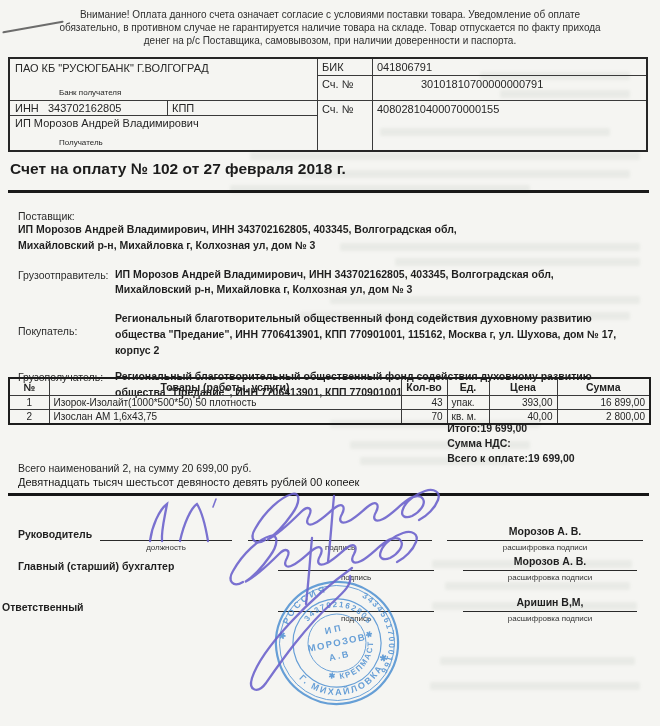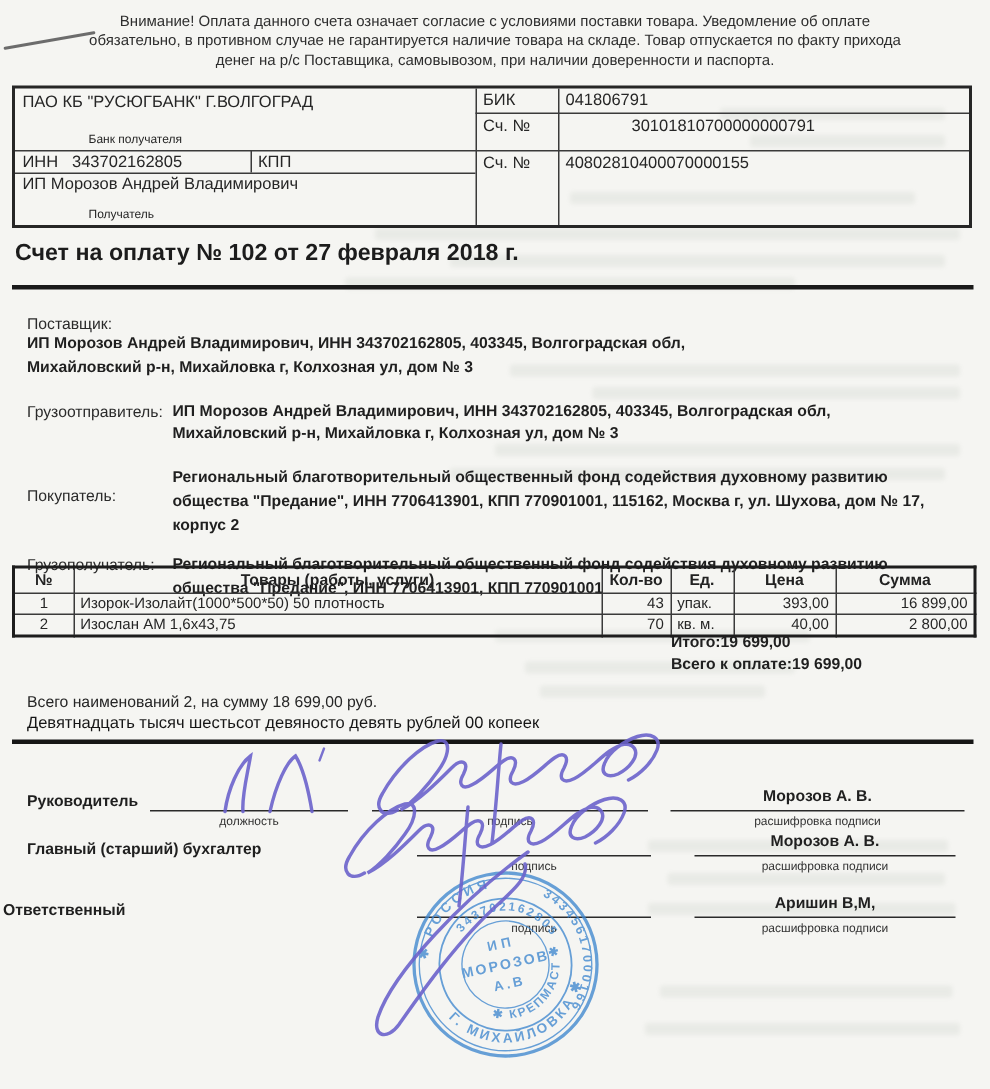--- a/index.html
+++ b/index.html
@@ -156,25 +156,28 @@
       <td class="num">2 800,00</td>
     </tr>
   </tbody>
     </table>
 
   <div class="totals">
     <div class="tot-row">
       <span class="tot-label">Итого:</span><span class="tot-value">19 699,00</span>
     </div>
     <div class="tot-row">
+      <span class="tot-label">Сумма НДС:</span><span class="tot-value"></span>
+    </div>
+    <div class="tot-row">
       <span class="tot-label">Всего к оплате:</span><span class="tot-value">19 699,00</span>
     </div>
   </div>
 
-  <div class="summary">Всего наименований 2, на сумму 18 699,00 руб.</div>
+  <div class="summary">Всего наименований 2, на сумму 20 699,00 руб.</div>
   <div class="words">Девятнадцать тысяч шестьсот девяносто девять рублей 00 копеек</div>
   <div class="bottom-rule"></div>
 
   <div class="sig-label" style="left:18px;top:528px;">Руководитель</div>
   <div class="sig-line" style="left:100px;top:525px;width:132px;height:15px;"></div>
   <div class="sig-cap" style="left:100px;top:543px;width:132px;">должность</div>
   <div class="sig-line" style="left:248px;top:525px;width:184px;height:15px;"></div>
   <div class="sig-cap" style="left:248px;top:543px;width:184px;">подпись</div>
   <div class="sig-line" style="left:447px;top:525px;width:196px;height:15px;"></div>
   <div class="sig-name" style="left:447px;top:525px;width:196px;">Морозов А. В.</div>

